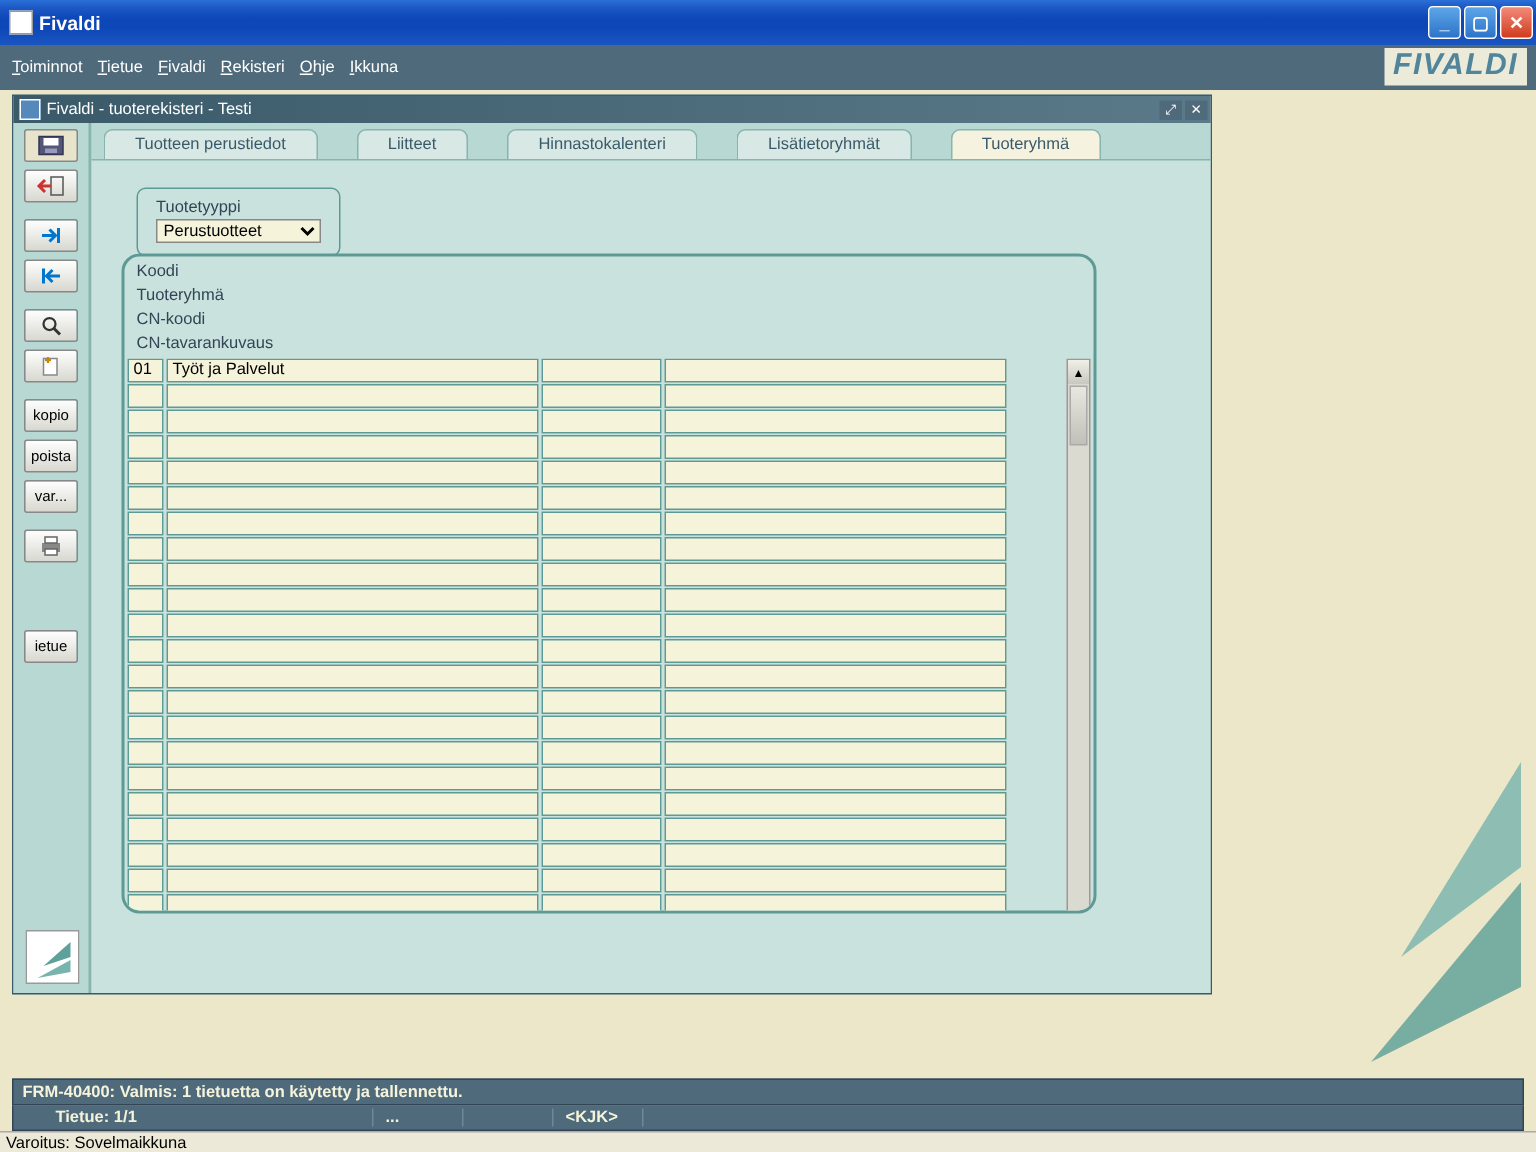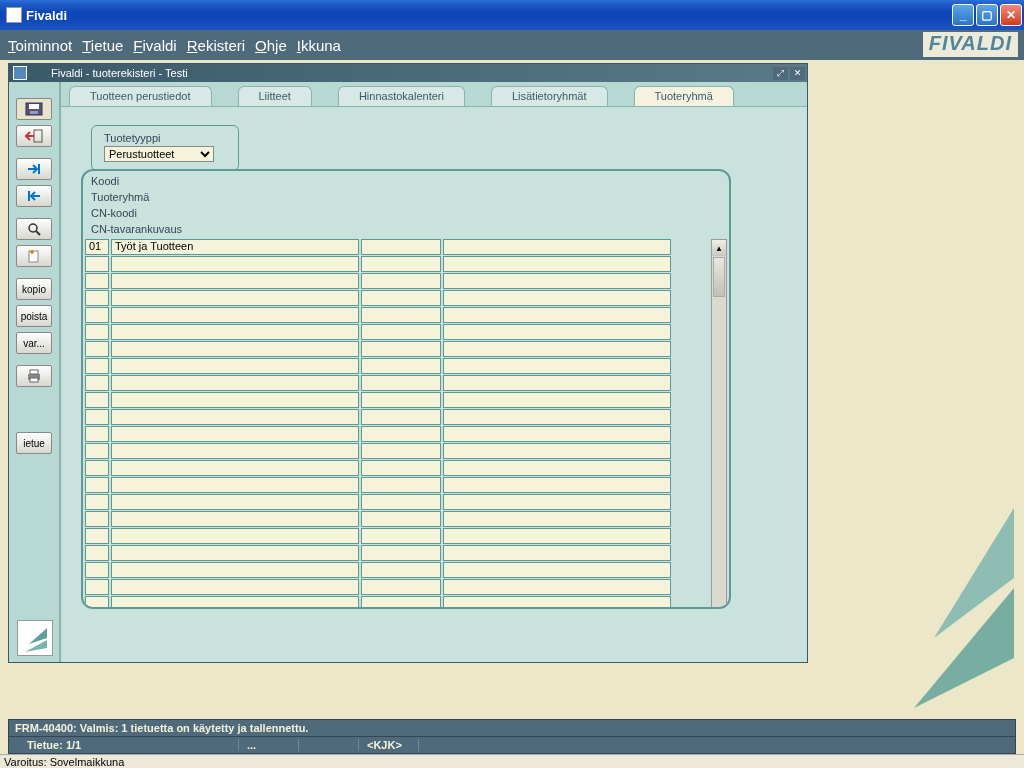--- a/index.html
+++ b/index.html
@@ -8,52 +8,52 @@
 
 .titlebar { height: 30px; background: linear-gradient(to bottom, #2a6fd8 0%, #1e5bc7 15%, #0e47b8 40%, #0d46b7 60%, #1a56c2 100%); display: flex; align-items: center; padding: 0 2px 0 6px; color: white; }
 .titlebar .icon { width: 16px; height: 16px; background: white; border: 1px solid #999; margin-right: 4px; }
 .titlebar .title { flex: 1; font-weight: bold; font-size: 13px; }
 .winbtn { width: 22px; height: 22px; margin-left: 2px; border-radius: 3px; border: 1px solid #fff; display: flex; align-items: center; justify-content: center; font-weight: bold; font-size: 12px; color: white; }
 .winbtn.min, .winbtn.max { background: linear-gradient(to bottom, #5da5e8, #2c74c8); }
 .winbtn.close { background: linear-gradient(to bottom, #f28a78, #d03c1f); }
 
 
 .menubar-area { height: 30px; background: #4f6a7a; display: flex; align-items: center; padding: 0 8px; position: relative; }
-.menubar { display: flex; color: white; font-size: 15px; justify-content: space-between; }
+.menubar { display: flex; color: white; font-size: 11px; justify-content: space-between; }
 .menubar .mitem { margin-right: 10px; cursor: default; }
 .menubar .mitem u { text-decoration: underline; }
 .brand { position: absolute; right: 6px; top: 2px; font-size: 20px; font-weight: bold; letter-spacing: 1px; color: #51859b; background: #ecead8; padding: 0 6px 2px 6px; font-style: italic; }
 
 
 .appbody { position: absolute; top: 60px; left: 0; right: 0; bottom: 0; background: #ebe7c8; }
 
 
 .mdi { position: absolute; left: 8px; top: 3px; width: 800px; height: 600px; border: 1px solid #3a5a6a; background: #c9e2de; }
 .mdi-titlebar { height: 18px; background: linear-gradient(to right, #3a5a6a, #5a7a8a); color: white; display: flex; align-items: center; font-size: 11px; padding: 0 2px 0 4px; }
 .mdi-titlebar .micon { width: 14px; height: 14px; background: #58b; margin-right: 4px; border: 1px solid #fff; }
-.mdi-titlebar .mtitle { flex: 1; margin-left: 20px; }
+.mdi-titlebar .mtitle { flex: 1; }
 .mdi-titlebar .mbtns { display: flex; }
 .mdi-titlebar .mb { width: 15px; height: 13px; background: #4f6a7a; color: white; margin-left: 2px; display:flex;align-items:center;justify-content:center; font-size:9px; cursor:pointer;}
 
 
-.ltoolbar { position: absolute; left: 0; top: 18px; bottom: 0; width: 52px; background: #b7d8d3; border-right: 2px solid #89b4ae; display: flex; flex-direction: column; align-items: center; padding-top: 16px; }
+.ltoolbar { position: absolute; left: 0; top: 18px; bottom: 0; width: 52px; background: #b7d8d3; border-right: 2px solid #89b4ae; display: flex; flex-direction: column; align-items: center; padding-top: 4px; }
 .tbtn { width: 36px; height: 22px; margin-bottom: 5px; background: linear-gradient(to bottom, #fefefe, #d8d8d0); border: 1px solid #888; border-radius: 2px; font-size: 10px; display:flex;align-items:center;justify-content:center; cursor:pointer;}
 .tbtn.txt { font-size: 10px; }
 .tbtn.save { background:#e8e4cc; }
 .tbtn svg { display:block; }
 
 
 .tabs { position: absolute; left: 52px; top: 18px; right: 0; height: 24px; display: flex; align-items: end; background: #b7d8d3; padding-left: 8px; gap: 24px; }
 .tab { height: 20px; padding: 3px 20px 0 20px; font-size: 11px; color: #3a5a6a; background: #d8e8e4; border-top-left-radius: 6px; border-top-right-radius: 6px; margin-right: 2px; border: 1px solid #89b4ae; border-bottom: none; cursor: pointer; }
 .tab.active { background: #f5f3e0; }
 
 
 .content { position: absolute; left: 52px; top: 42px; right: 0; bottom: 0; background: #c9e2de; border-top: 1px solid #89b4ae; }
 
-.tuotetyyppi-box { position: absolute; left: 30px; top: 18px; border: 1px solid #5e9a95; border-radius: 6px; background: #c9e2de; padding: 6px 24px 8px 12px; }
+.tuotetyyppi-box { position: absolute; left: 30px; top: 18px; border: 1px solid #5e9a95; border-radius: 6px; background: #c9e2de; padding: 6px 12px 8px 12px; }
 .tuotetyyppi-box .lbl { font-size: 11px; color: #345; margin-bottom: 2px; }
 .tuotetyyppi-box select { width: 110px; font-size: 11px; background: #f6f3db; border: 1px solid #888; }
 
 
 .gridwrap { position: absolute; left: 20px; top: 62px; width: 650px; height: 440px; border: 2px solid #5e9a95; border-radius: 12px; background: #c9e2de; overflow: hidden; }
 .gridhead { display: flex; padding: 2px 4px 2px 4px; font-size: 11px; color: #345; flex-direction: column; }
 .gridhead div { padding: 2px 4px; }
 .gh-koodi { width: 40px; }
 .gh-ryhma { width: 250px; }
 .gh-cn { width: 82px; }
@@ -68,21 +68,21 @@
 .scrollbar { position: absolute; right: 2px; top: 0; bottom: 4px; width: 16px; background: #dadad0; border: 1px solid #999; }
 .scrollbar .up, .scrollbar .down { height: 16px; background: linear-gradient(#f0f0e8,#c8c8c0); display:flex;align-items:center;justify-content:center;font-size:8px;}
 .scrollbar .thumb { height: 40px; background: linear-gradient(#e8e8e0,#c0c0b8); margin: 1px; border:1px solid #aaa;}
 
 
 .wing { position: absolute; right: 10px; bottom: 60px; width: 200px; height: 250px; opacity: 0.9; }
 
 
 .statusarea { position: absolute; left: 0; right: 0; bottom: 14px; font-weight: bold; }
 .statusbar1 { background: #4f6a7a; color: #f6f3db; font-size: 11px; padding: 2px 6px; margin: 0 8px; border: 1px solid #345; }
-.statusbar2 { background: #4f6a7a; color: #f6f3db; font-size: 11px; padding: 2px 10px; margin: 0 8px; border: 1px solid #345; border-top:none; display:flex; }
+.statusbar2 { background: #4f6a7a; color: #f6f3db; font-size: 11px; padding: 2px 20px; margin: 0 8px; border: 1px solid #345; border-top:none; display:flex; }
 .statusbar2 .seg { border-right: 1px solid #6a8a9a; padding: 0 8px; min-width:60px;}
 .statusbar2 .seg.wide { flex: 0 0 220px; }
 .warnbar { background: #ece9d8; color: #000; font-size: 11px; padding: 1px 4px; position:absolute; bottom:0; left:0; right:0; height:14px; border-top:1px solid #aaa;}
 
 
 .bl-logo { position: absolute; left: 8px; bottom: 6px; width: 36px; height: 36px; border: 1px solid #999; background: #fff; display:flex;align-items:center;justify-content:center;}
 </style>
 </head>
 <body>
 
@@ -207,21 +207,21 @@
         <div class="gridhead">
           <div class="gh-koodi">Koodi</div>
           <div class="gh-ryhma">Tuoteryhmä</div>
           <div class="gh-cn">CN-koodi</div>
           <div class="gh-kuvaus">CN-tavarankuvaus</div>
         </div>
         <div class="gridbody" id="gridbody">
 
           <div class="grow">
               <div class="gcell gc-koodi">01</div>
-              <div class="gcell gc-ryhma">Työt ja Tuotteen</div>
+              <div class="gcell gc-ryhma">Työt ja Palvelut</div>
               <div class="gcell gc-cn"></div>
               <div class="gcell gc-kuvaus"></div>
             </div>
             <div class="grow">
               <div class="gcell gc-koodi"></div>
               <div class="gcell gc-ryhma"></div>
               <div class="gcell gc-cn"></div>
               <div class="gcell gc-kuvaus"></div>
             </div>
             <div class="grow">

